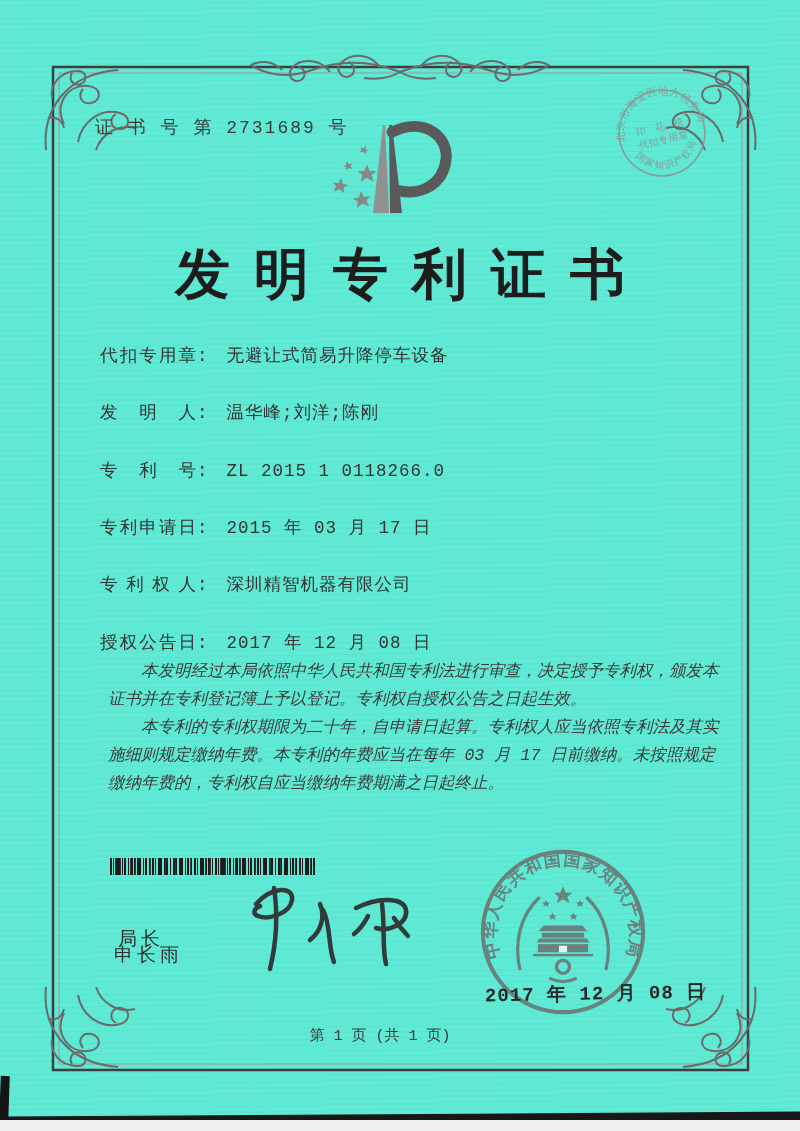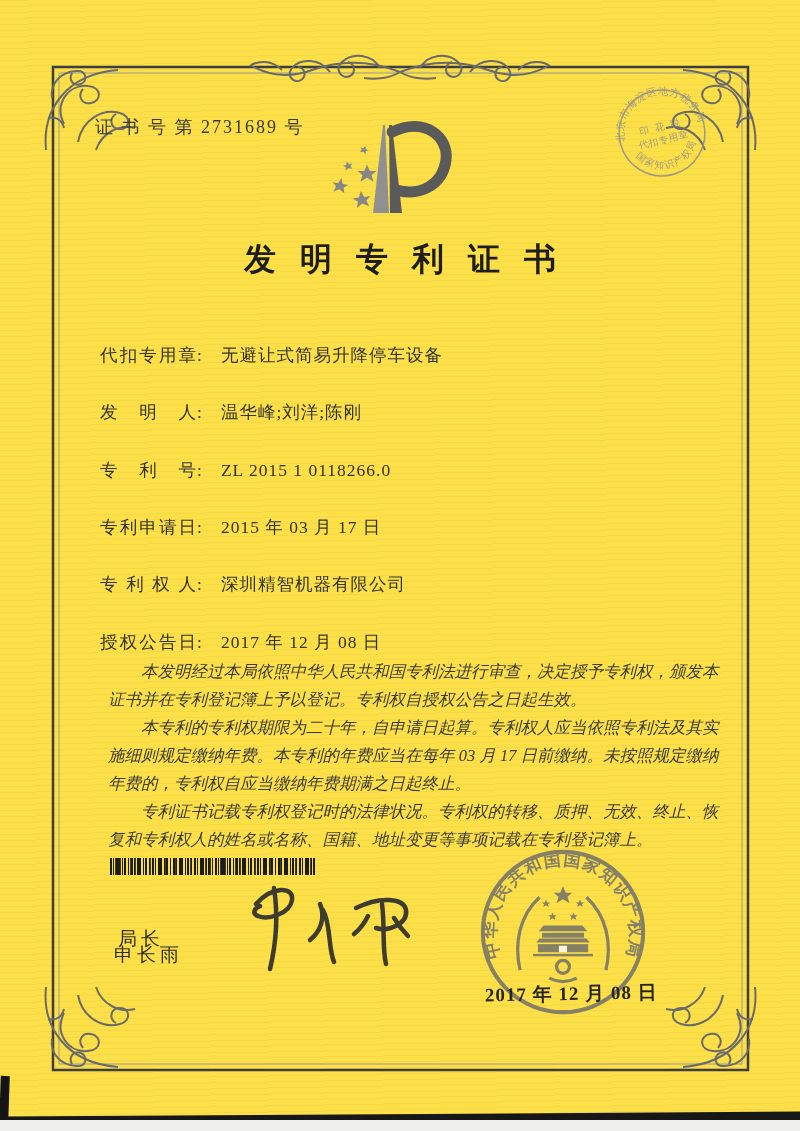--- a/index.html
+++ b/index.html
@@ -1,36 +1,36 @@
 <!DOCTYPE html>
 <html><head>
 <meta charset="utf-8">
 <style>
   html,body{margin:0;padding:0;}
   .canvas{
     position:relative;width:800px;height:1131px;overflow:hidden;
-    background:#fde047;
-    font-family:Liberation Serif, serif;
+    background:#5eead4;
+    font-family:Liberation Mono, monospace;
     color:#2f2f2f;
   }
   .paper-texture{
     position:absolute;left:0;top:0;width:800px;height:1118px;
     background:
       repeating-linear-gradient(179deg, rgba(110,110,100,0.07) 0px, rgba(110,110,100,0.07) 1px, rgba(255,255,255,0) 1px, rgba(255,255,255,0) 6px);
     pointer-events:none;
   }
   .frame-svg{position:absolute;left:0;top:0;}
   .cert-no{
     position:absolute;left:95px;top:115px;
     font-size:18px;letter-spacing:2px;color:#3a3a3a;
   }
   .logo{position:absolute;left:322px;top:110px;}
   .title{
     position:absolute;left:0;right:0;top:238px;text-align:center;
-    font-size:32px;font-weight:600;color:#1d1d1d;
+    font-size:55px;font-weight:600;color:#1d1d1d;
     letter-spacing:24px;padding-left:24px;
   }
   .field{position:absolute;left:100px;font-size:17.5px;color:#333;white-space:nowrap;}
   .flabel{display:inline-block;width:96px;text-align:justify;text-align-last:justify;}
   .fcolon{display:inline-block;margin-left:1px;}
   .fvalue{margin-left:19px;letter-spacing:1px;}
   .body-text{
     position:absolute;left:108px;top:658px;width:620px;
     font-size:16.5px;line-height:28px;color:#3b3b3b;font-style:italic;
   }
@@ -133,21 +133,20 @@
   <div class="field" style="top:572px">
     <span class="flabel">专利权人</span><span class="fcolon">:</span><span class="fvalue">深圳精智机器有限公司</span>
   </div>
   <div class="field" style="top:630px">
     <span class="flabel">授权公告日</span><span class="fcolon">:</span><span class="fvalue">2017 年 12 月 08 日</span>
   </div>
 
   <div class="body-text">
     <p>本发明经过本局依照中华人民共和国专利法进行审查，决定授予专利权，颁发本证书并在专利登记簿上予以登记。专利权自授权公告之日起生效。</p>
     <p>本专利的专利权期限为二十年，自申请日起算。专利权人应当依照专利法及其实施细则规定缴纳年费。本专利的年费应当在每年 03 月 17 日前缴纳。未按照规定缴纳年费的，专利权自应当缴纳年费期满之日起终止。</p>
-    <p>专利证书记载专利权登记时的法律状况。专利权的转移、质押、无效、终止、恢复和专利权人的姓名或名称、国籍、地址变更等事项记载在专利登记簿上。</p>
   </div>
 
   <div class="barcode"></div>
 
   <div class="signer-title">局长</div>
   <div class="signer-name">申长雨</div>
 
   <svg class="signature" width="210" height="105" viewBox="0 0 210 105">
     <g fill="none" stroke="#2e2e2e" stroke-width="4.5" stroke-linecap="round" opacity="0.92">
       <path d="M28,30 C44,12 66,12 64,26 C62,40 40,46 30,42 C24,40 26,34 32,32"></path>
@@ -183,20 +182,21 @@
       <rect x="68" y="132" width="74" height="3"></rect>
       <circle cx="105" cy="148" r="8" fill="none" stroke="#6c6c6c" stroke-width="4"></circle>
       <path d="M52,152 C44,118 52,84 76,62" fill="none" stroke="#6c6c6c" stroke-width="4"></path>
       <path d="M158,152 C166,118 158,84 134,62" fill="none" stroke="#6c6c6c" stroke-width="4"></path>
       <path d="M88,162 C100,168 110,168 122,162" fill="none" stroke="#6c6c6c" stroke-width="4"></path>
     </g>
   </svg>
 
   <div class="seal-date">2017 年 12 月 08 日</div>
 
+  <div class="footer">第 1 页 (共 1 页)</div>
 
   <svg class="stamp" width="96" height="96" viewBox="0 0 150 150">
     <defs>
       <path id="stampTop" d="M 18.6,95.5 A 60,60 0 1 1 131.4,95.5" fill="none"></path>
       <path id="stampBot" d="M 25.2,98.2 A 55,55 0 0 0 124.8,98.2" fill="none"></path>
     </defs>
     <circle cx="75" cy="75" r="67" fill="none" stroke="#8f8f8f" stroke-width="2.5"></circle>
     <text fill="#8f8f8f" font-size="16" letter-spacing="1">
       <textPath href="#stampTop" startOffset="50%" text-anchor="middle">北京市海淀区地方税务局</textPath>
     </text>

